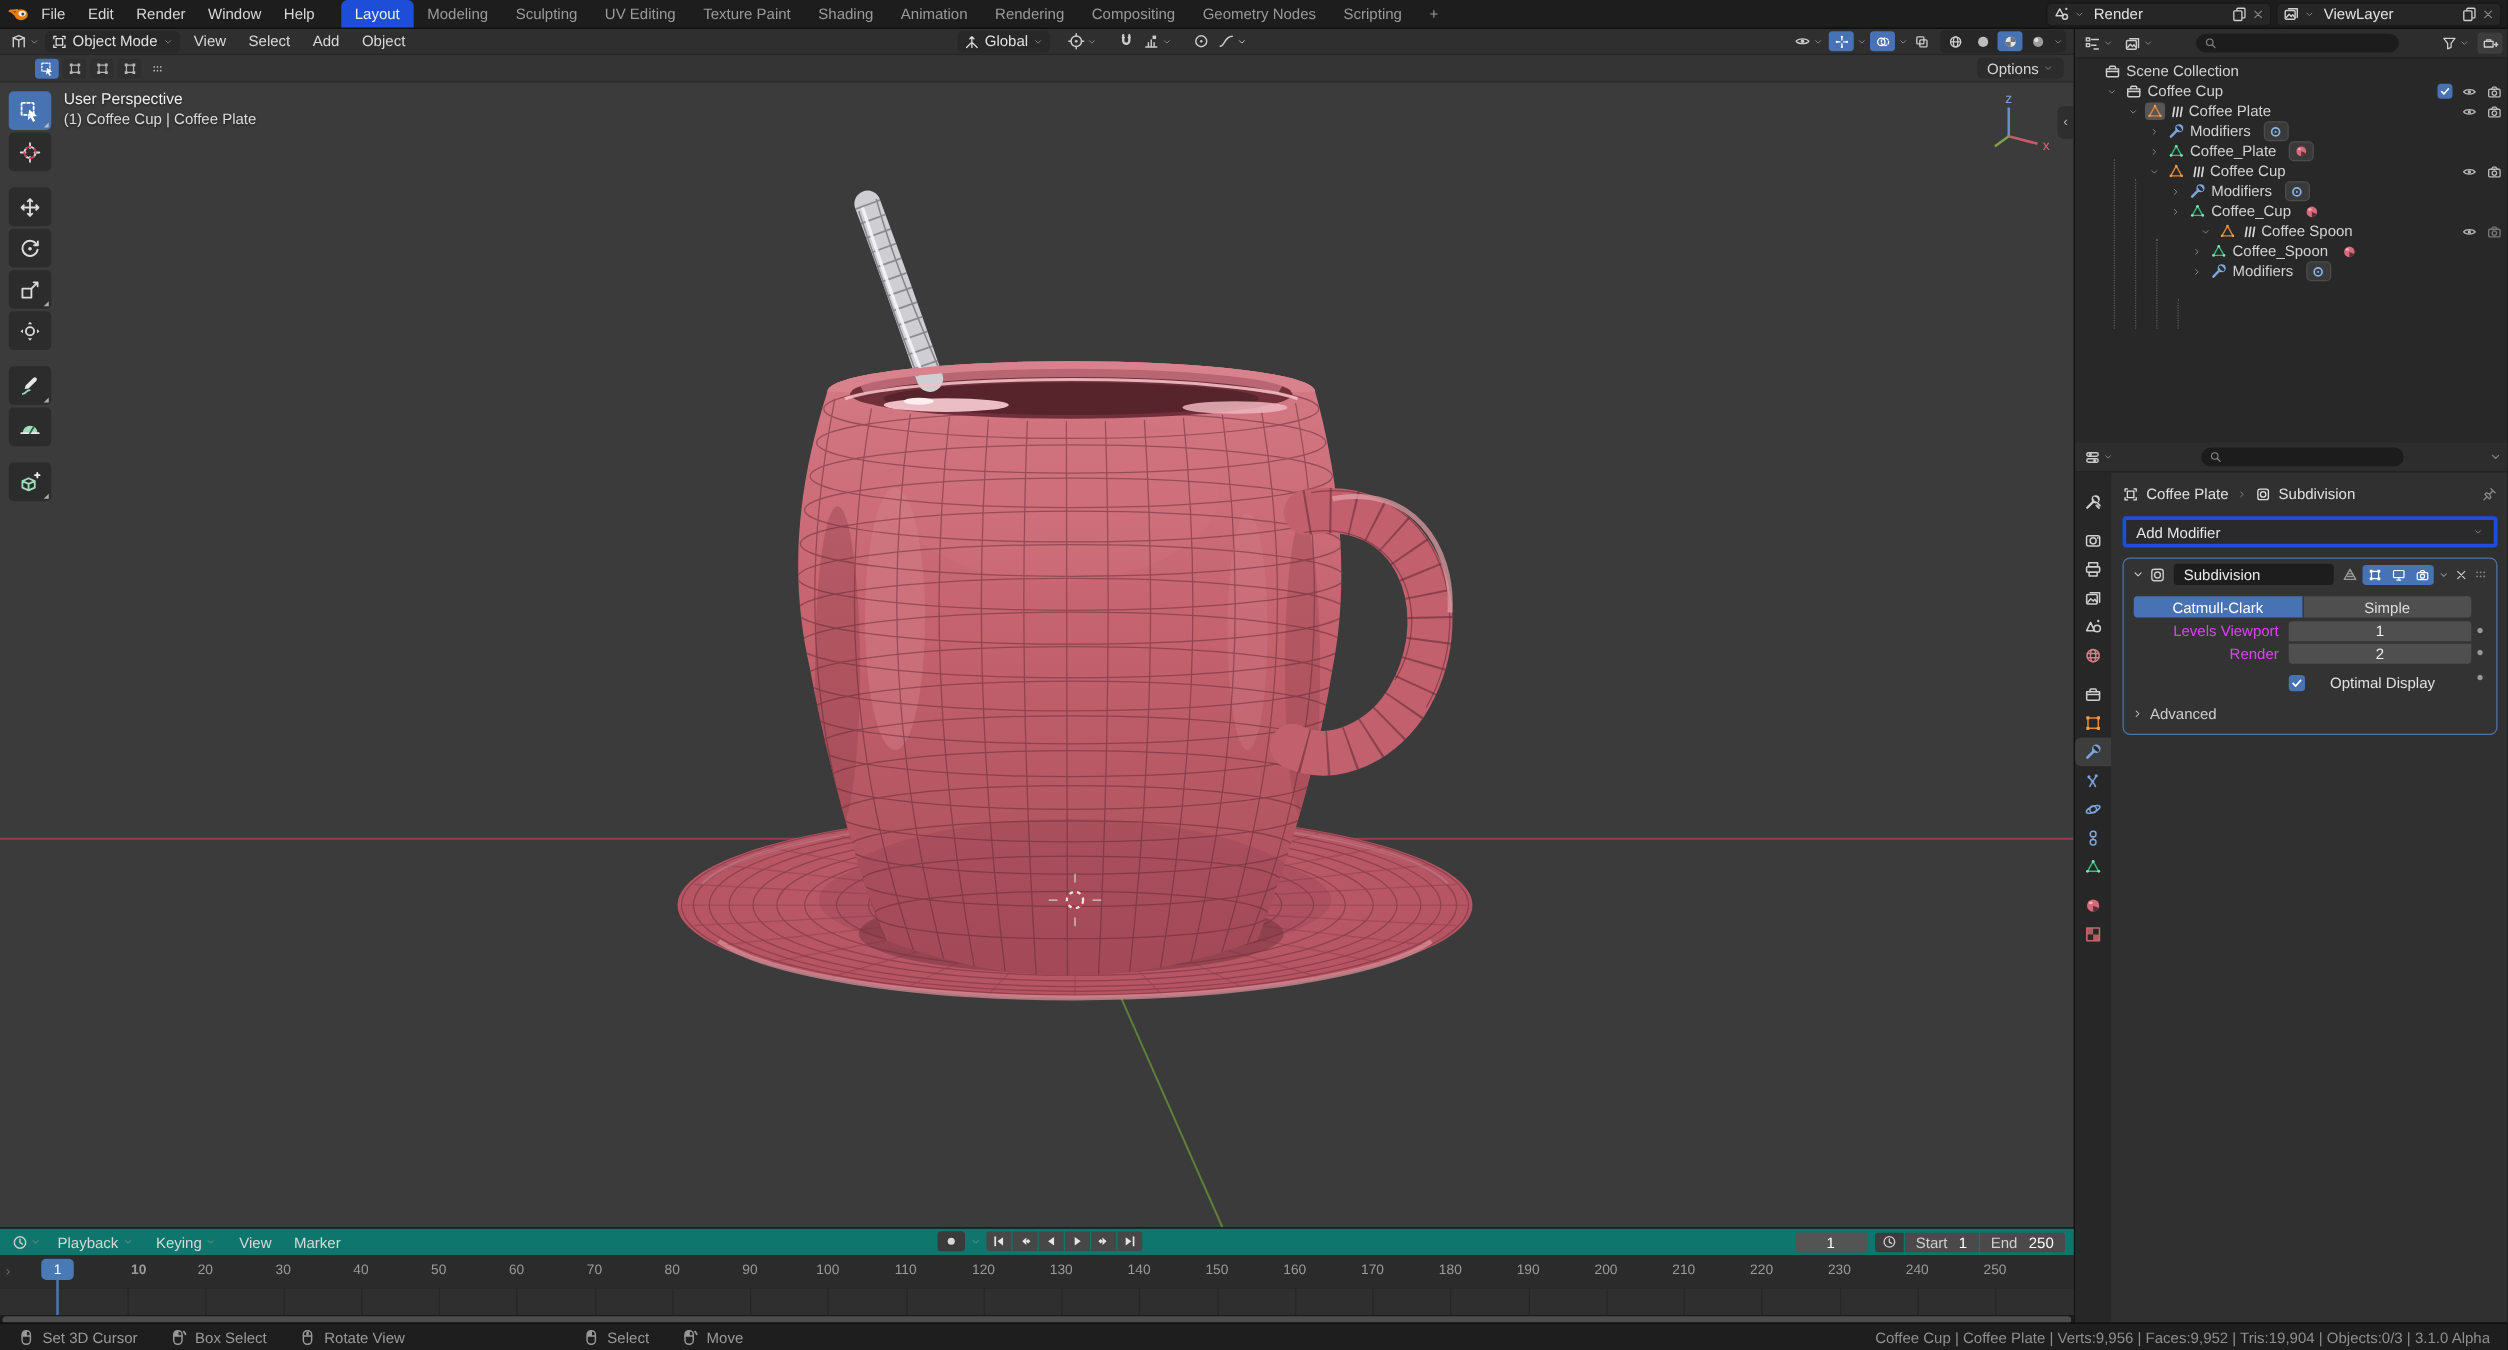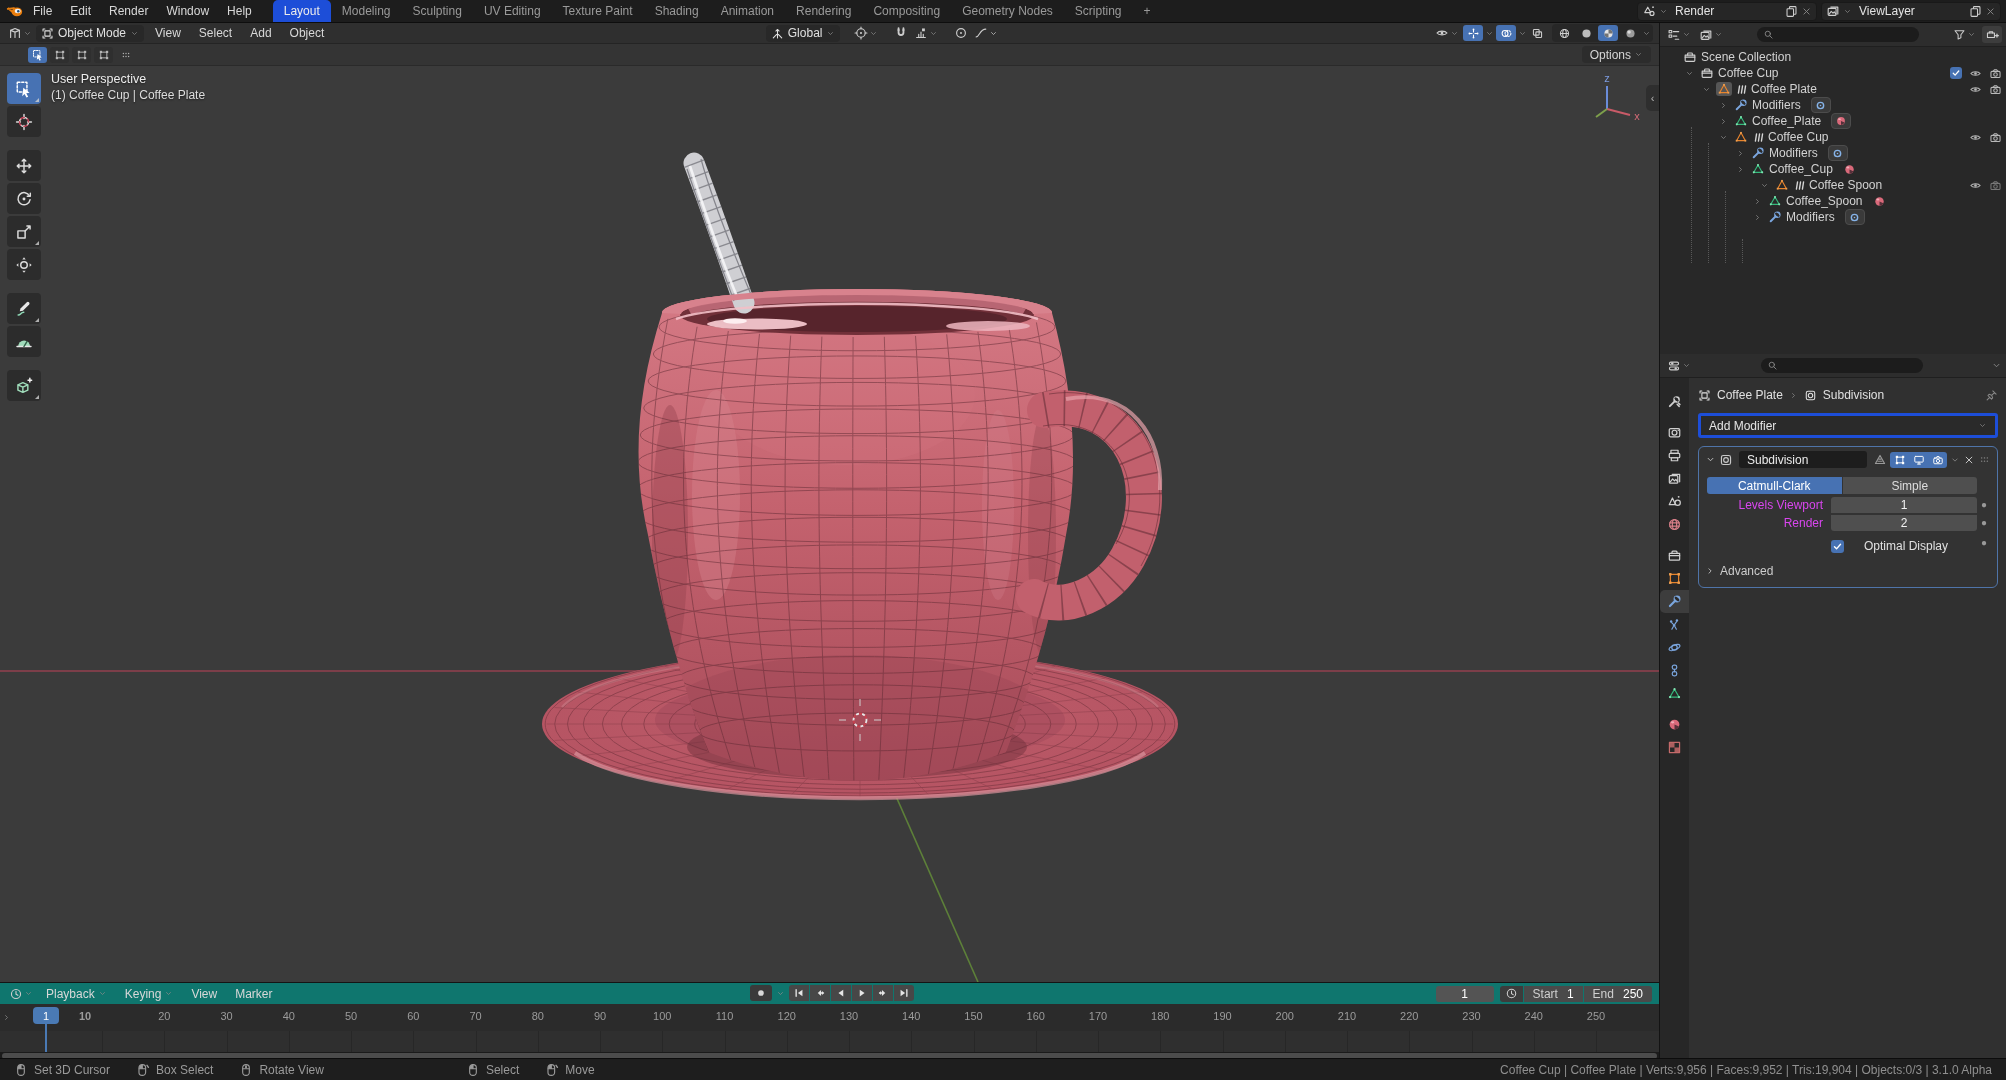--- a/index.html
+++ b/index.html
@@ -1478,21 +1478,21 @@
             <span class="v">250</span>
           </div>
         </div>
       </div>
     </div>
     <div class="tl-ruler" id="tl-ruler">
       <svg class="ic dim" width="9" height="9" style="position:absolute;left:2px;top:9px">
           <use href="#i-chevr"></use>
         </svg>
       <div class="playhead" id="playhead" style="left: 33px;">1</div>
-    <span class="rlabel" style="left: 85px; font-weight: bold;">10</span>
+    <span class="rlabel" style="left: 111px; font-weight: bold;">10</span>
         <span class="rlabel" style="left: 164.275px;">20</span>
         <span class="rlabel" style="left: 226.525px;">30</span>
         <span class="rlabel" style="left: 288.775px;">40</span>
         <span class="rlabel" style="left: 351.025px;">50</span>
         <span class="rlabel" style="left: 413.275px;">60</span>
         <span class="rlabel" style="left: 475.525px;">70</span>
         <span class="rlabel" style="left: 537.775px;">80</span>
         <span class="rlabel" style="left: 600.025px;">90</span>
         <span class="rlabel" style="left: 662.275px;">100</span>
         <span class="rlabel" style="left: 724.525px;">110</span>

